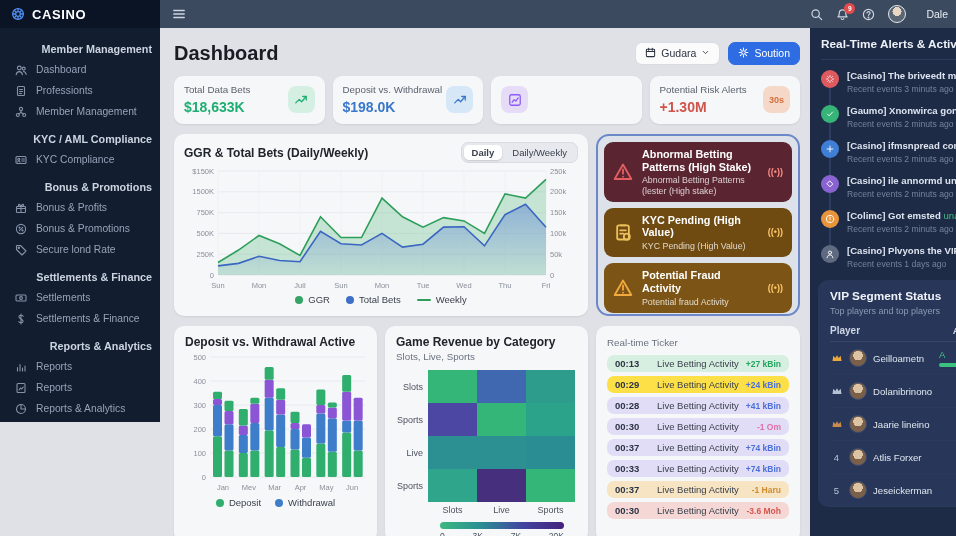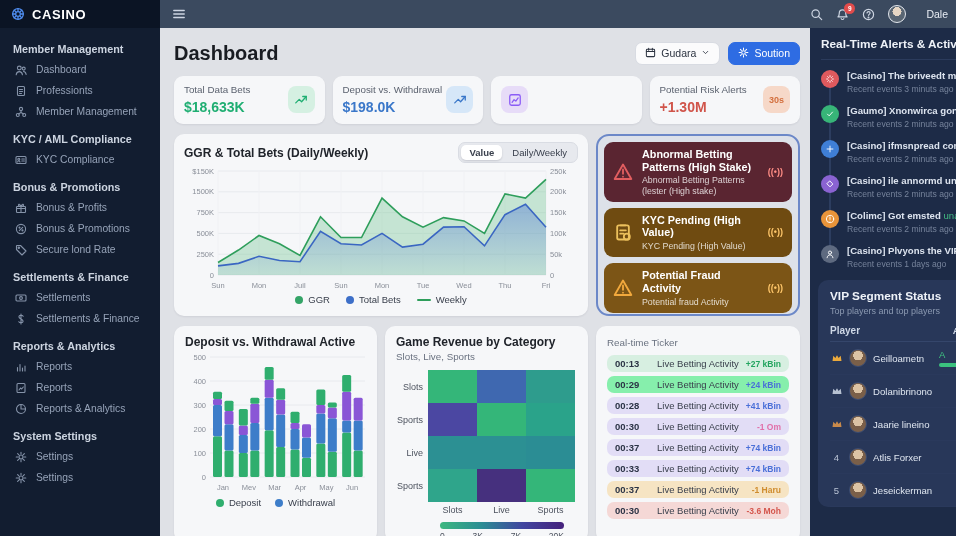--- a/index.html
+++ b/index.html
@@ -1,20 +1,20 @@
 <!DOCTYPE html>
 <html><head>
 <meta charset="utf-8">
 <style>
   * { margin:0; padding:0; box-sizing:border-box; }
   html,body { width:956px; height:536px; overflow:hidden; }
   body { position:relative; background:#dfe1e6; font-family:"Liberation Sans", sans-serif; color:#20242b; }
 
   
-  .sidebar { position:absolute; left:0; top:0; width:160px; height:536px; background:#121d30; overflow:hidden; }
+  .sidebar { position:absolute; left:0; top:0; width:160px; height:422px; background:#121d30; overflow:hidden;text-align:right; }
   .logo-row { height:28px; background:#0b1424; display:flex; align-items:center; gap:7px; padding:0 11px; }
   .logo-chip { color:#4f8df0; display:flex; }
   .logo-text { color:#ffffff; font-weight:bold; font-size:13px; letter-spacing:.6px; }
   .side-nav { padding:4px 8px 0 13px; }
   .section-title { color:#ccd4e0; font-weight:bold; font-size:10.8px; margin:11px 0 4px; white-space:nowrap; }
   .side-item { display:flex; align-items:center; gap:9px; color:#96a3b8; font-size:10.3px; padding:4.5px 2px; border-radius:5px; cursor:pointer; white-space:nowrap; }
   .side-item .icn { display:flex; color:#8593a9; flex:none; }
 
   
   .topbar { position:absolute; left:160px; top:0; width:796px; height:28px; background:#3b4a5f; display:flex; align-items:center; padding:0 8px 0 12px; }
@@ -367,21 +367,21 @@
         </span>
         <span class="stat-badge" style="background:#f6d8c8;color:#d3703f">30s</span>
       </div>
     </div>
 
   <div class="mid-row">
     <div class="card ggr-card">
       <div class="ggr-head">
         <span class="card-title">GGR &amp; Total Bets (Daily/Weekly)</span>
         <span class="toggle-group" id="ggr-toggle">
-            <span class="toggle-btn active">Value</span>
+            <span class="toggle-btn active">Daily</span>
             <span class="toggle-btn">Daily/Weekly</span>
           </span>
       </div>
       <div id="ggr-chart">
           <svg class="chart" width="392" height="130">
             <defs>
               <linearGradient id="bf" x1="0" y1="0" x2="0" y2="1">
                 <stop offset="0" stop-color="rgba(92,130,214,0.5)"></stop>
                 <stop offset="1" stop-color="rgba(92,130,214,0.06)"></stop>
               </linearGradient>
@@ -614,21 +614,21 @@
     </div>
 
     <div class="card bot-card tick-card">
       <div class="card-sub">Real-time Ticker</div>
       <div class="tick-list" id="tick-list">
           <div class="tick-row" style="background: rgb(215, 239, 225);">
             <span class="tick-time">00:13</span>
             <span class="tick-label">Live Betting Activity</span>
             <span class="tick-value" style="color:#23a55f">+27 kBin</span>
           </div>
-          <div class="tick-row" style="background: #86efac;">
+          <div class="tick-row" style="background: #fde047;">
             <span class="tick-time">00:29</span>
             <span class="tick-label">Live Betting Activity</span>
             <span class="tick-value" style="color:#4a6fd8">+24 kBin</span>
           </div>
           <div class="tick-row" style="background: rgb(226, 221, 246);">
             <span class="tick-time">00:28</span>
             <span class="tick-label">Live Betting Activity</span>
             <span class="tick-value" style="color:#4a6fd8">+41 kBin</span>
           </div>
           <div class="tick-row" style="background: rgb(226, 221, 246);">

